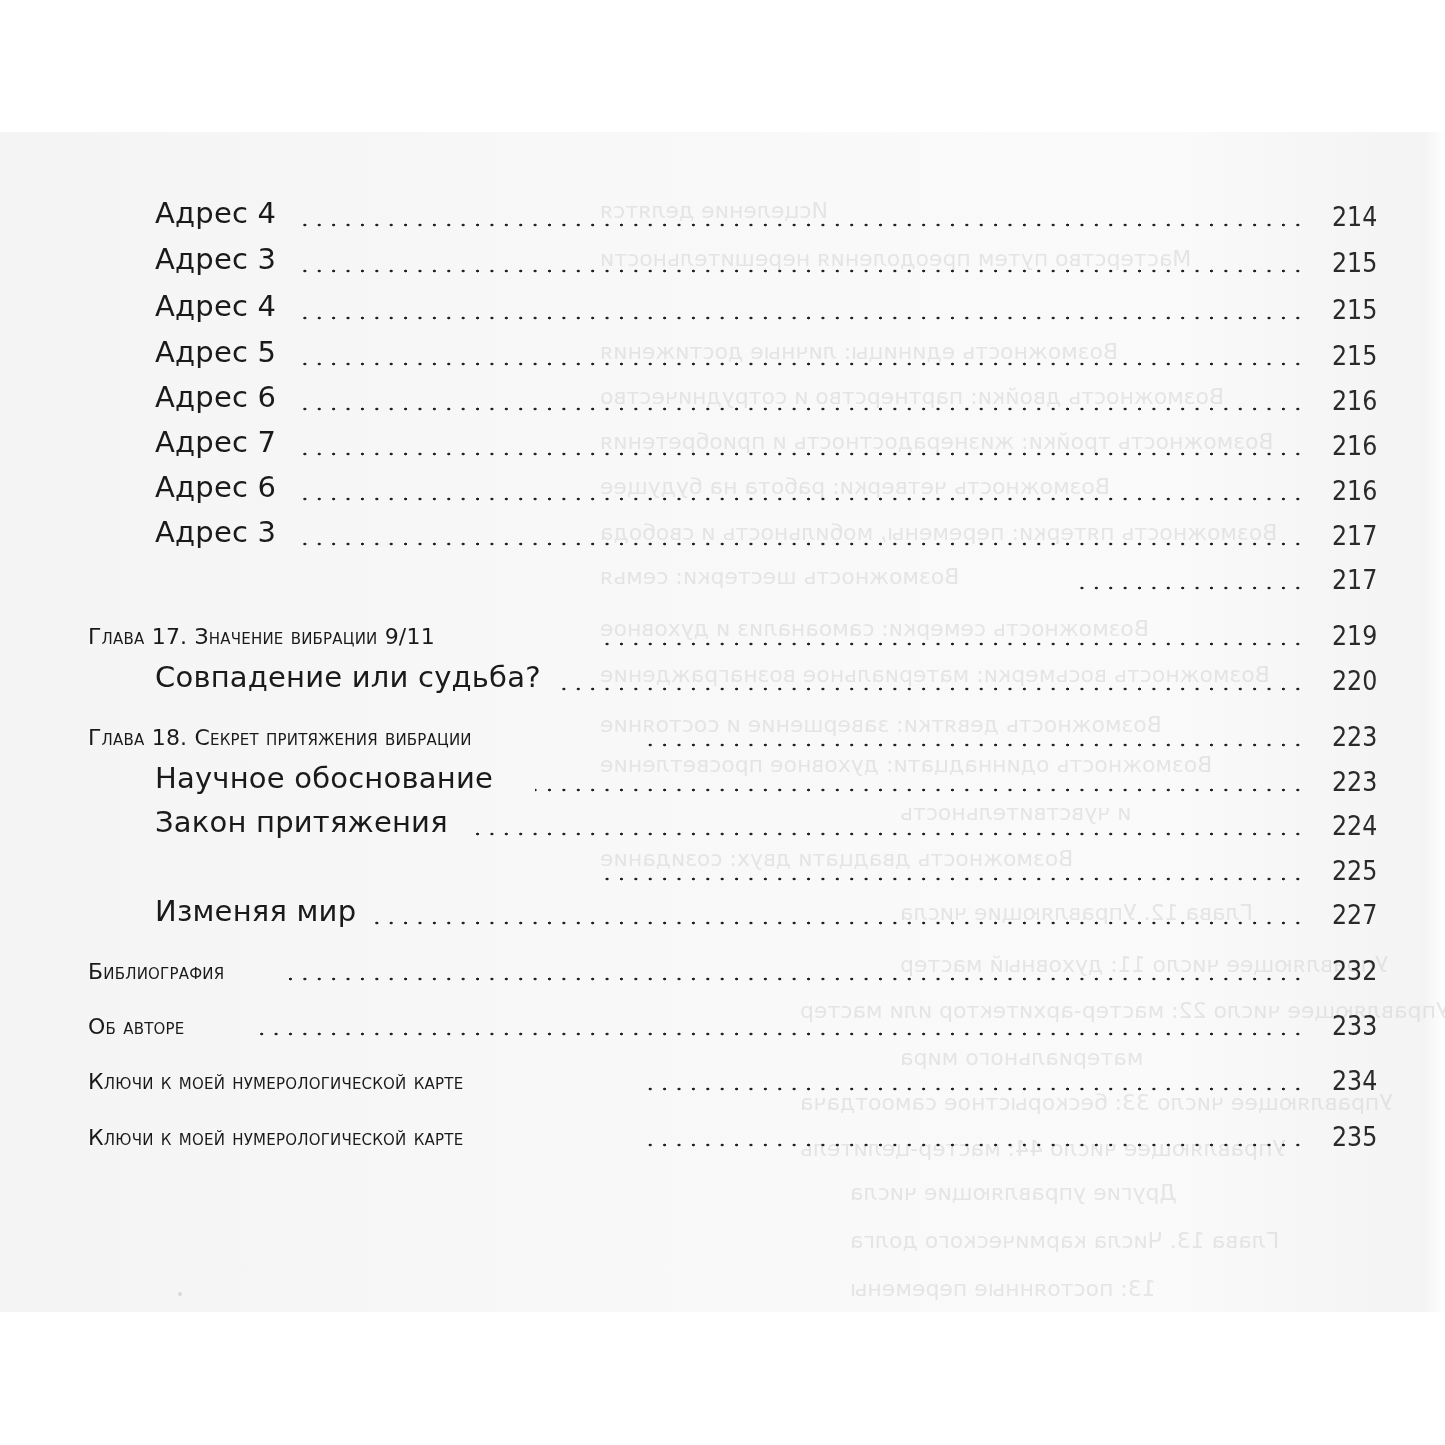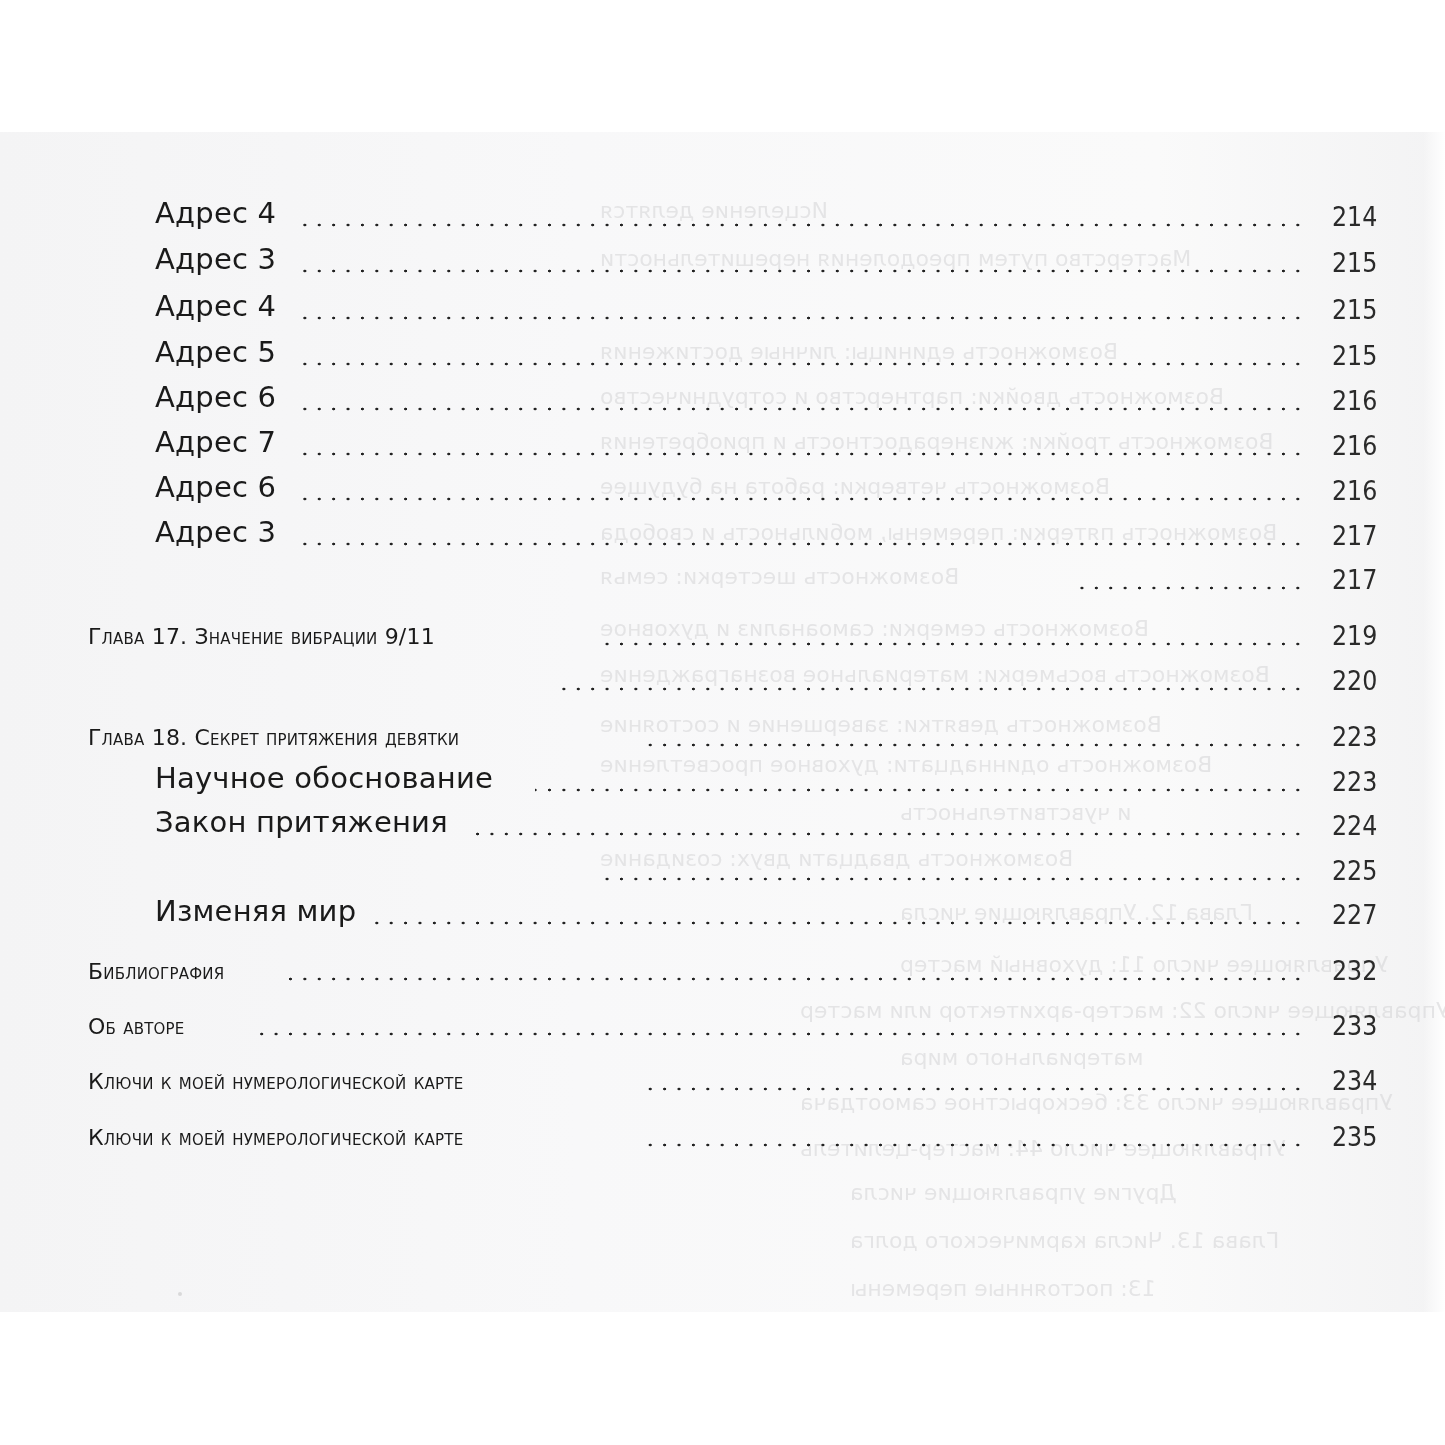--- a/index.html
+++ b/index.html
@@ -154,28 +154,29 @@
   <div class="toc-row lvl1" style="top:615px">
     <span class="toc-leader" style="left:595px"></span>
     <span class="toc-title">
       <span>Глава 17.</span>
       <span>Значение вибрации 9/11</span>
     </span>
     <span class="toc-page">219</span>
   </div>
   <div class="toc-row lvl2" style="top:660px">
     <span class="toc-leader" style="left:560px"></span>
+    <span class="toc-title">Совпадение или судьба?</span>
     <span class="toc-page">220</span>
   </div>
 
   <div class="toc-row lvl1" style="top:716px">
     <span class="toc-leader" style="left:640px"></span>
     <span class="toc-title">
       <span>Глава 18.</span>
-      <span>Секрет притяжения девятки</span>
+      <span>Секрет притяжения вибрации</span>
     </span>
     <span class="toc-page">223</span>
   </div>
   <div class="toc-row lvl2" style="top:761px">
     <span class="toc-leader" style="left:535px"></span>
     <span class="toc-title">Научное обоснование</span>
     <span class="toc-page">223</span>
   </div>
   <div class="toc-row lvl2" style="top:805px">
     <span class="toc-leader" style="left:470px"></span>

